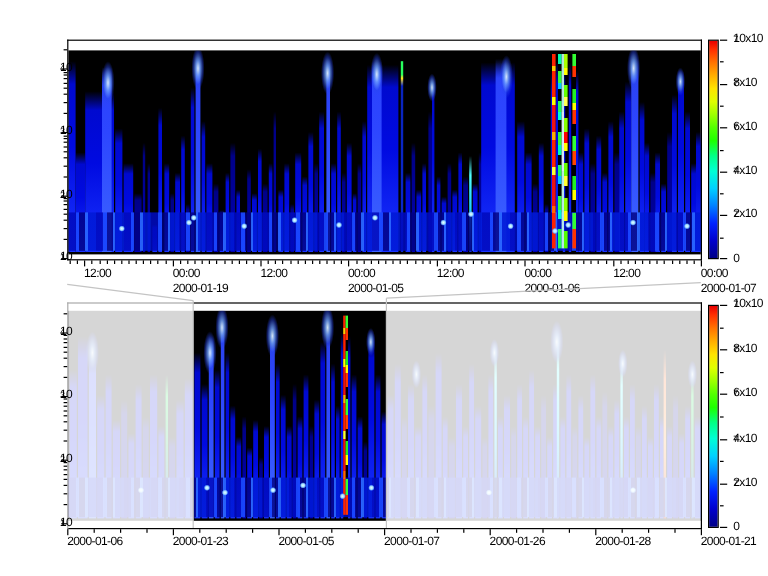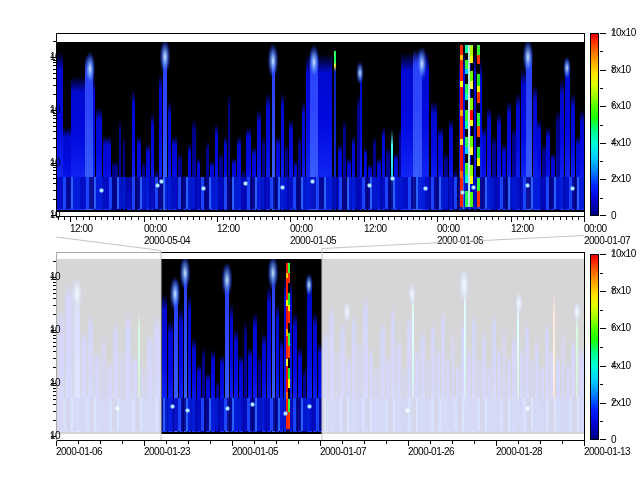--- a/index.html
+++ b/index.html
@@ -215,21 +215,21 @@
     <div class="tk" style="left: 53px; top: 164.616px; width: 3px; height: 1px;"></div>
     <div class="tk" style="left: 70px; top: 217px; width: 1px; height: 5px;"></div>
     <div class="lbl ctr" style="left: 70px; top: 223px;">
       <span>12:00</span>
     </div>
     <div class="tk" style="left: 144px; top: 217px; width: 1px; height: 5px;"></div>
     <div class="lbl ctr" style="left: 144px; top: 223px;">
       <span>00:00</span>
     </div>
     <div class="lbl ctr" style="left: 144px; top: 235px;">
-      <span>2000-05-04</span>
+      <span>2000-01-19</span>
     </div>
     <div class="tk" style="left: 217px; top: 217px; width: 1px; height: 5px;"></div>
     <div class="lbl ctr" style="left: 217px; top: 223px;">
       <span>12:00</span>
     </div>
     <div class="tk" style="left: 290px; top: 217px; width: 1px; height: 5px;"></div>
     <div class="lbl ctr" style="left: 290px; top: 223px;">
       <span>00:00</span>
     </div>
     <div class="lbl ctr" style="left: 290px; top: 235px;">
@@ -570,21 +570,21 @@
     <div class="tk" style="left: 408px; top: 441px; width: 1px; height: 5px;"></div>
     <div class="lbl ctr" style="left: 408px; top: 446px;">
       <span>2000-01-26</span>
     </div>
     <div class="tk" style="left: 496px; top: 441px; width: 1px; height: 5px;"></div>
     <div class="lbl ctr" style="left: 496px; top: 446px;">
       <span>2000-01-28</span>
     </div>
     <div class="tk" style="left: 584px; top: 441px; width: 1px; height: 5px;"></div>
     <div class="lbl ctr" style="left: 584px; top: 446px;">
-      <span>2000-01-13</span>
+      <span>2000-01-21</span>
     </div>
     <div class="tk" style="left: 78px; top: 441px; width: 1px; height: 3px;"></div>
     <div class="tk" style="left: 100px; top: 441px; width: 1px; height: 3px;"></div>
     <div class="tk" style="left: 122px; top: 441px; width: 1px; height: 3px;"></div>
     <div class="tk" style="left: 166px; top: 441px; width: 1px; height: 3px;"></div>
     <div class="tk" style="left: 188px; top: 441px; width: 1px; height: 3px;"></div>
     <div class="tk" style="left: 210px; top: 441px; width: 1px; height: 3px;"></div>
     <div class="tk" style="left: 254px; top: 441px; width: 1px; height: 3px;"></div>
     <div class="tk" style="left: 276px; top: 441px; width: 1px; height: 3px;"></div>
     <div class="tk" style="left: 298px; top: 441px; width: 1px; height: 3px;"></div>

